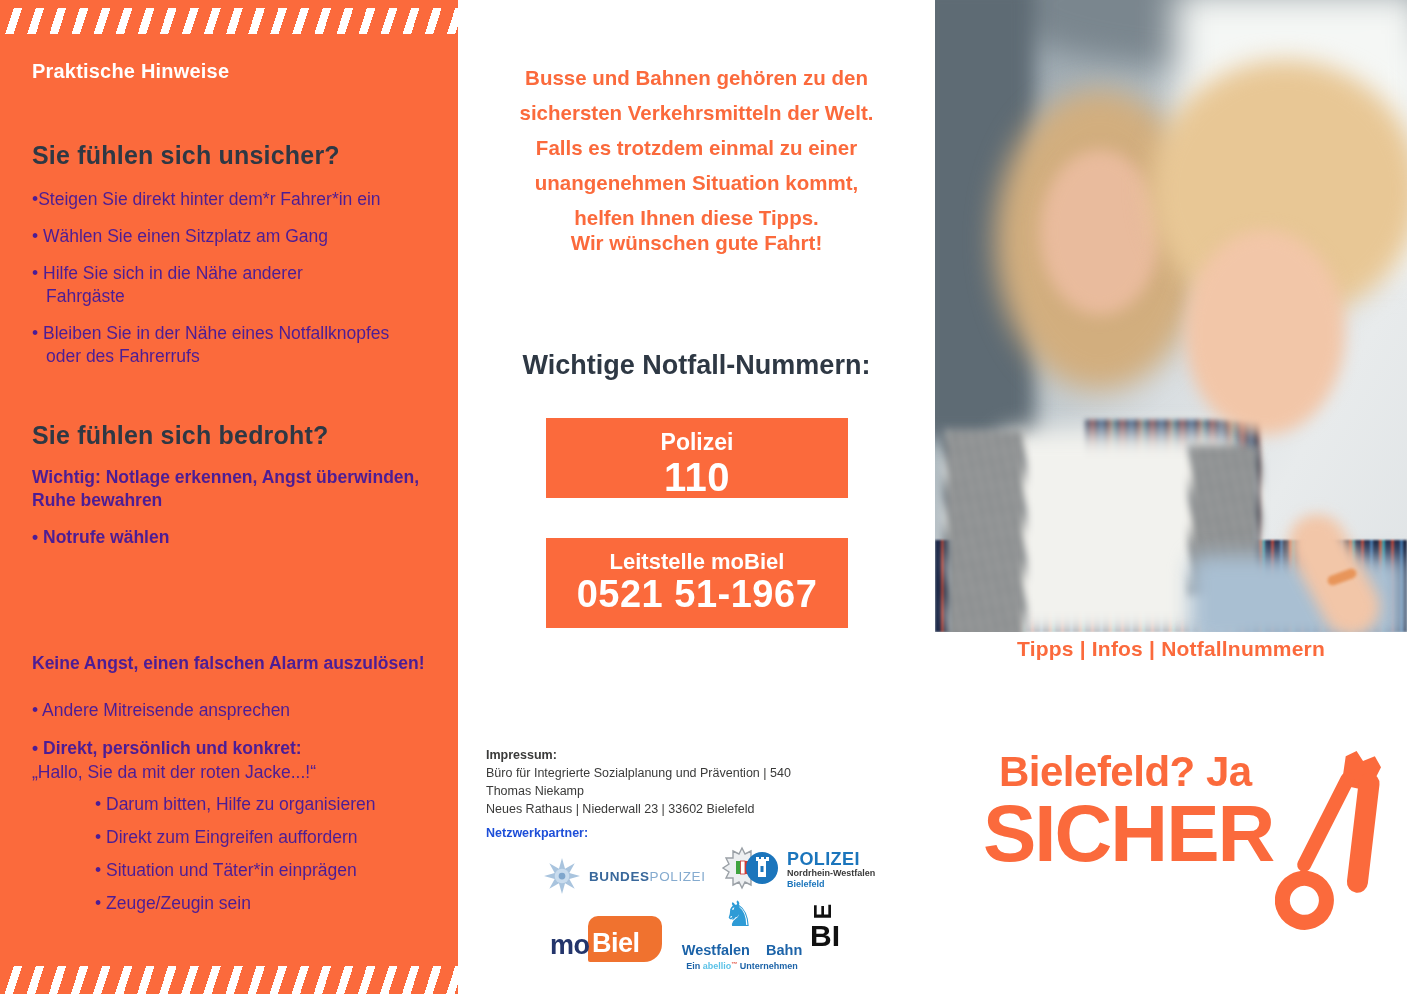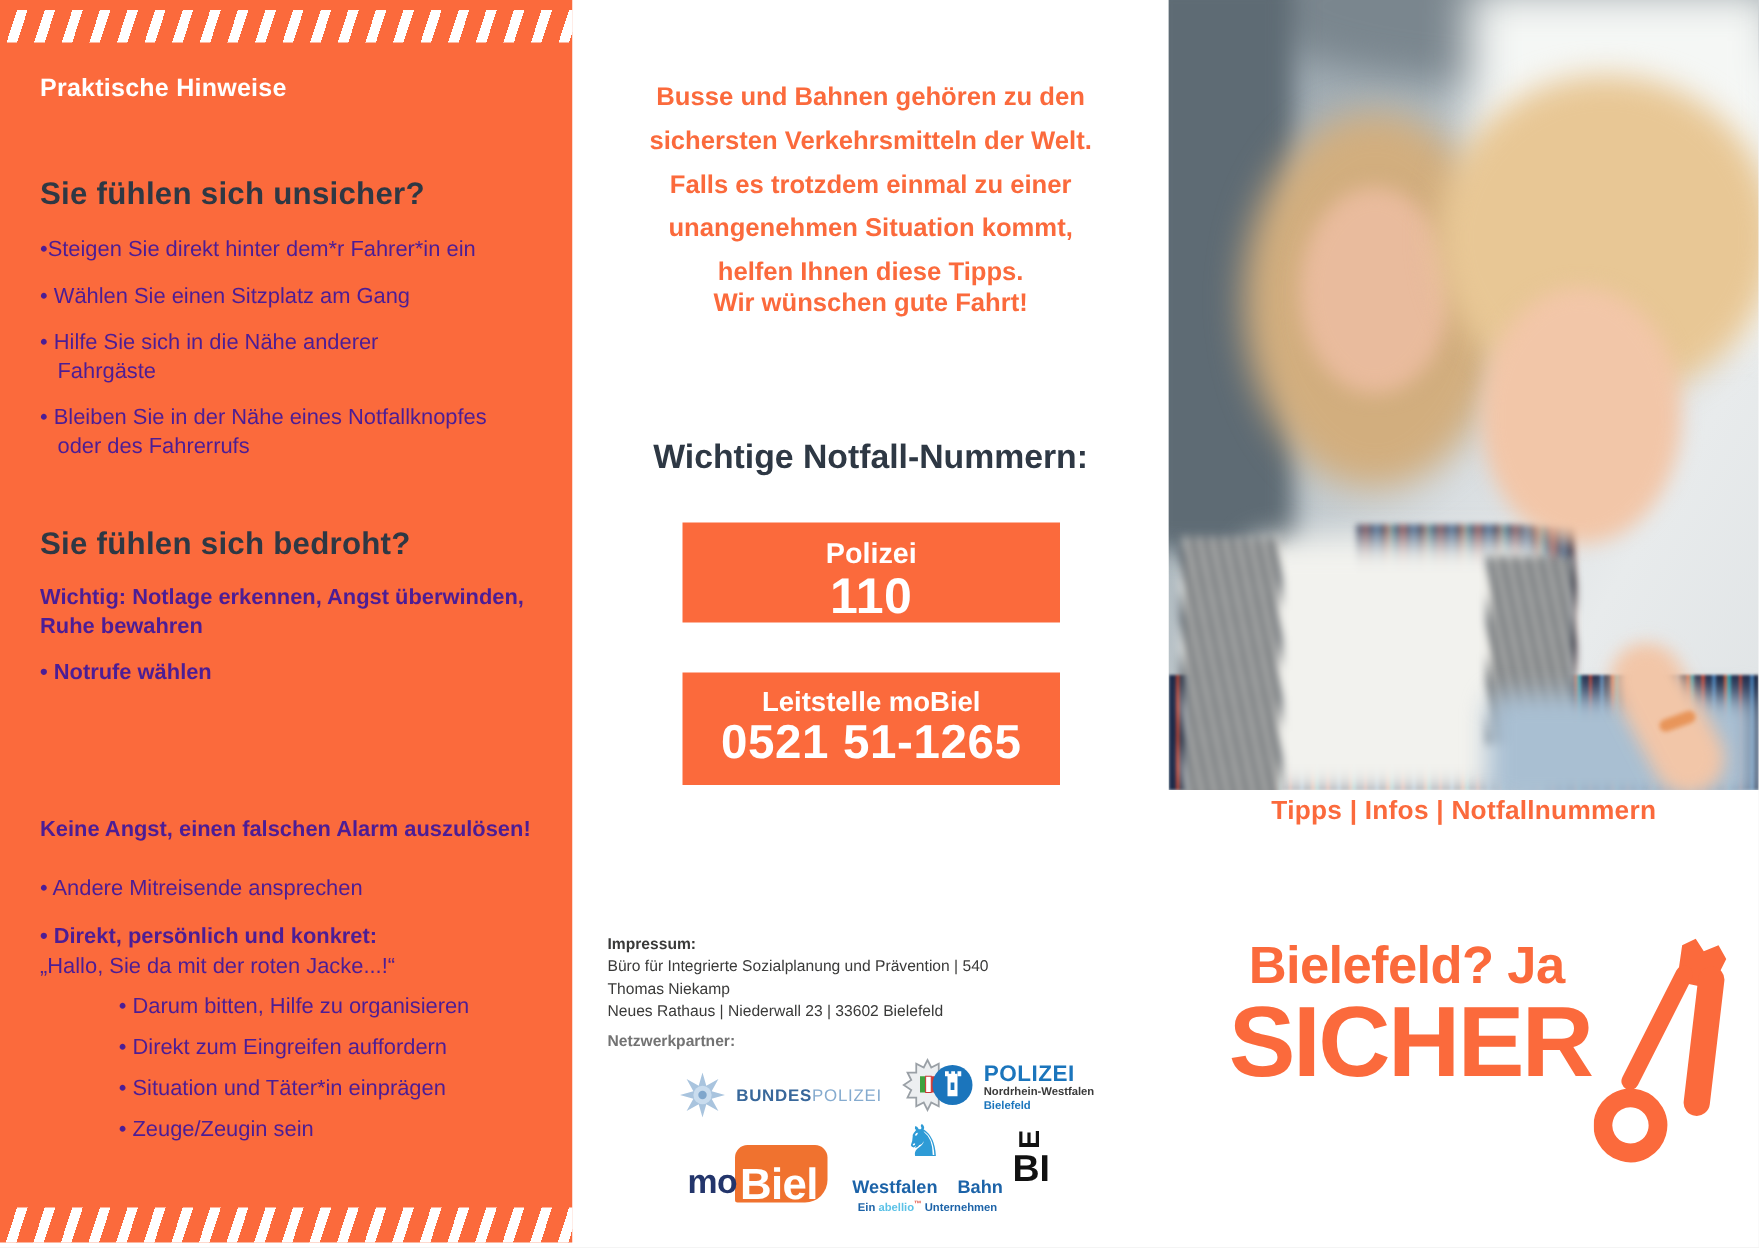--- a/index.html
+++ b/index.html
@@ -44,36 +44,36 @@
     color:#2E3844; font-weight:bold; font-size:27px; }
   .num-box { position:absolute; left:88px; width:302px; background:#FB6A3C; color:#fff; text-align:center; }
   .num-box1 { top:418px; height:80px; }
   .num-box2 { top:538px; height:90px; }
   .num-label { font-weight:bold; font-size:23px; padding-top:11px; }
   .num-box2 .num-label { font-size:22px; }
   .num-value { font-weight:bold; font-size:40px; line-height:1.05; letter-spacing:0.5px; }
   .num-box2 .num-value { font-size:38px; }
   .imp { position:absolute; left:28px; top:746px; font-size:12.5px; color:#3A3A39; line-height:1.45; }
   .imp-head { font-weight:bold; }
-  .netz { position:absolute; left:28px; top:826px; font-size:12.5px; color:#737373; font-weight:bold; }
+  .netz { position:absolute; left:28px; top:826px; font-size:12.5px; color:#1d4ed8; font-weight:bold; }
 
   
   .logo-bpol { position:absolute; left:86px; top:858px; display:flex; align-items:center; gap:9px; }
   .bpol-text { font-size:13.5px; letter-spacing:0.6px; }
   .bpol-bold { font-weight:bold; color:#39689B; }
   .bpol-light { color:#85ABCF; }
   .logo-nrw { position:absolute; left:262px; top:846px; display:flex; align-items:center; gap:7px; }
   .nrw-title { color:#1B75BC; font-weight:bold; font-size:18px; letter-spacing:0.4px; line-height:1; }
   .nrw-sub { color:#3A3A3A; font-weight:bold; font-size:9px; line-height:1.25; }
   .nrw-city { color:#1B75BC; font-weight:bold; font-size:9px; line-height:1.25; }
   .logo-mobiel { position:absolute; left:92px; top:916px; width:112px; height:50px;text-align:right; }
   .mobiel-shape { position:absolute; left:38px; top:0; width:74px; height:46px; background:#F0722F;
      border-radius:10px 10px 18px 2px; }
   .mobiel-mo { position:absolute; left:0; top:14px; color:#23356B; font-weight:bold; font-size:27px; letter-spacing:-0.5px; }
-  .mobiel-biel { position:absolute; left:42px; top:12px; color:#fff; font-weight:bold; font-size:35px; letter-spacing:-0.5px; }
+  .mobiel-biel { position:absolute; left:42px; top:12px; color:#fff; font-weight:bold; font-size:27px; letter-spacing:-0.5px; }
   .logo-wb { position:absolute; left:218px; top:898px; width:132px; text-align:center; }
   .wb-horse { position:absolute; left:47px; top:-2px; font-size:35px; color:#2E9BD6; line-height:1; }
   .wb-words { margin-top:44px; white-space:nowrap; color:#1C63A8; font-weight:bold; font-size:14.5px; }
   .wb-gap { display:inline-block; width:16px; }
   .wb-sub { margin-top:3px; font-size:9px; color:#1C63A8; font-weight:bold; white-space:nowrap; }
   .wb-abellio { color:#5BC2E7; font-weight:bold; }
   .wb-tm { font-size:6px; color:#E04B3B; vertical-align:top; }
   .logo-bi { position:absolute; left:352px; top:902px; width:60px; color:#111; }
   .bi-e { display:block; width:26px; text-align:center; font-weight:800; font-size:23px; line-height:20px;
      transform:rotate(-90deg); letter-spacing:-1px; }
@@ -162,21 +162,21 @@
     <div class="mid-intro2">Wir wünschen gute Fahrt!</div>
 
     <div class="mid-h">Wichtige Notfall-Nummern:</div>
 
     <div class="num-box num-box1">
       <div class="num-label">Polizei</div>
       <div class="num-value">110</div>
     </div>
     <div class="num-box num-box2">
       <div class="num-label">Leitstelle moBiel</div>
-      <div class="num-value">0521 51-1265</div>
+      <div class="num-value">0521 51-1967</div>
     </div>
 
     <div class="imp">
       <div class="imp-head">Impressum:</div>
       <div>Büro für Integrierte Sozialplanung und Prävention | 540</div>
       <div>Thomas Niekamp</div>
       <div>Neues Rathaus | Niederwall 23  | 33602 Bielefeld</div>
     </div>
     <div class="netz">Netzwerkpartner:</div>
 

